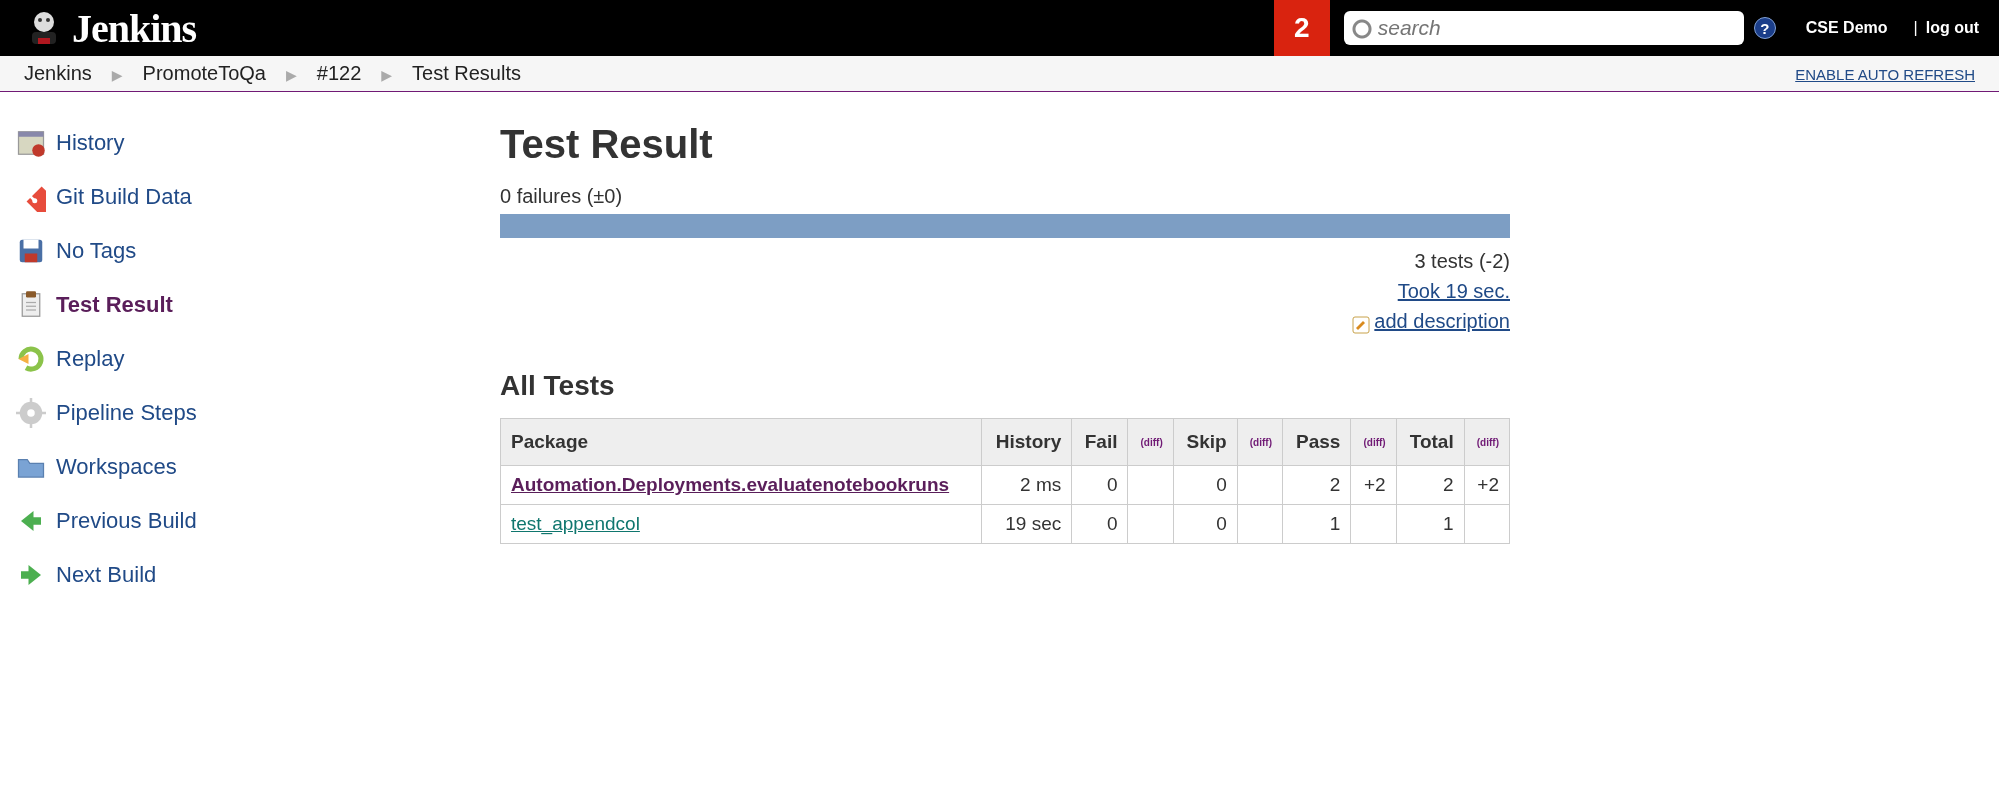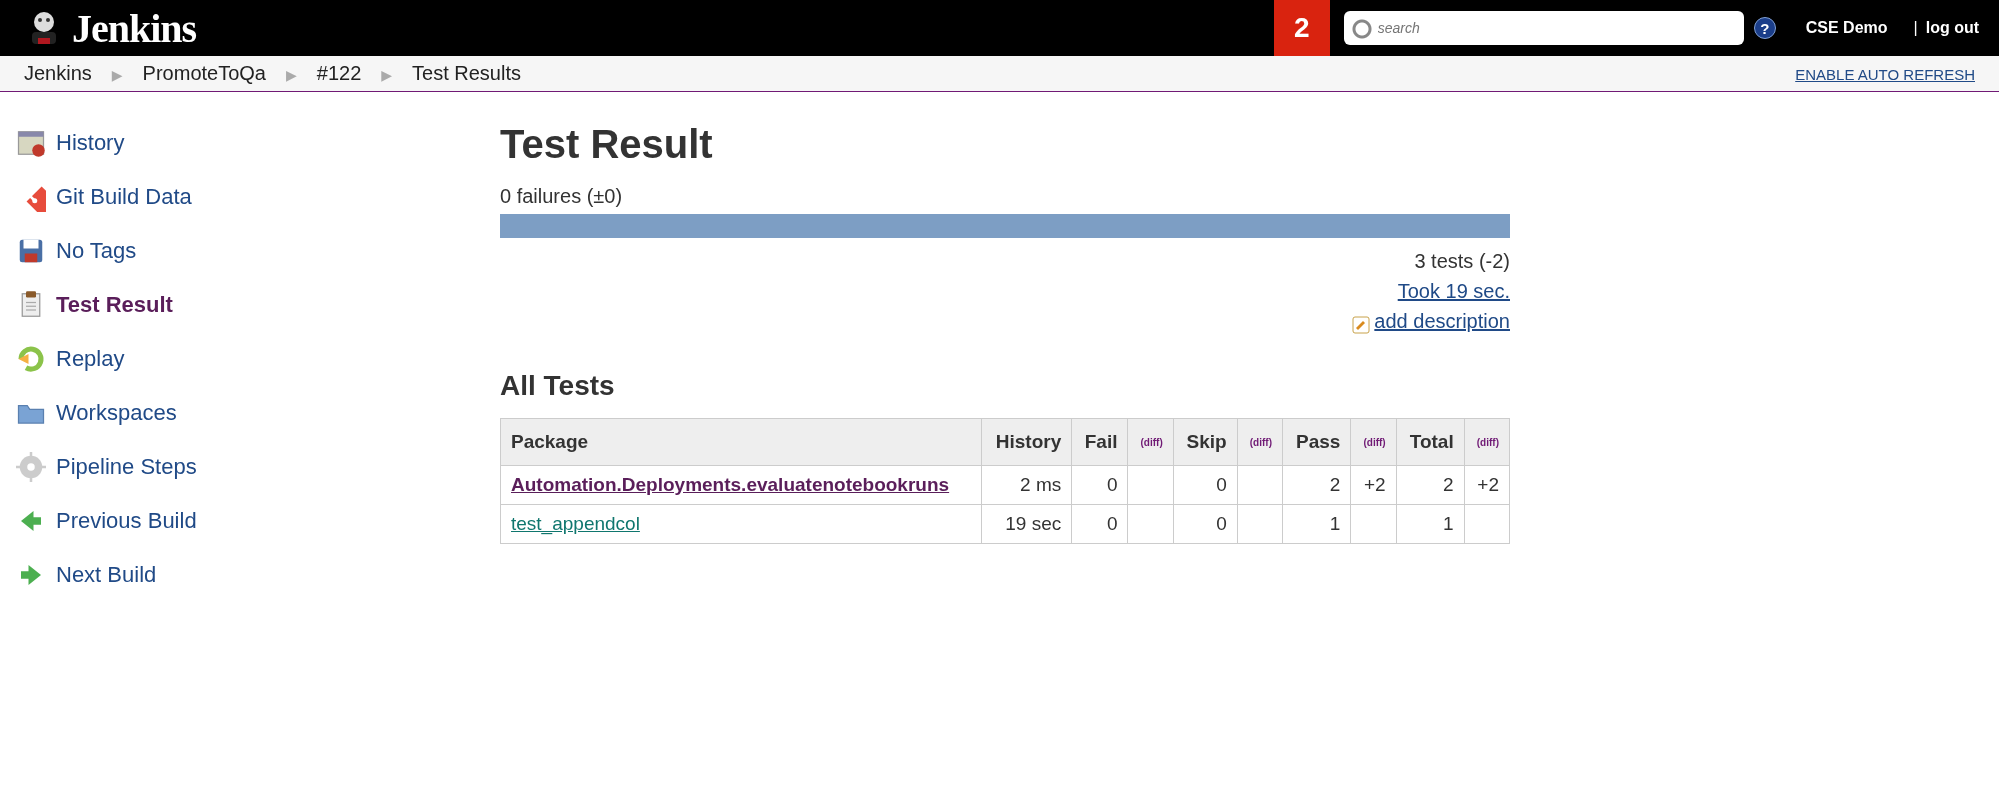--- a/index.html
+++ b/index.html
@@ -6,21 +6,21 @@
   body { font-family: Helvetica, Arial, sans-serif; font-size: 16px; color: #333; background: #fff; }
 
   
   .header { background: #000; height: 56px; display: flex; align-items: center; color: #fff; }
   .logo-wrap { display: flex; align-items: center; padding-left: 24px; gap: 8px; }
   .logo-img { width: 40px; height: 40px; display:inline-block; }
   .logo-text { font-family: Georgia, "Times New Roman", serif; font-weight: bold; font-size: 40px; color: #fff; letter-spacing: -1px; }
   .header-spacer { flex: 1; }
   .notif-badge { background: #d9230f; color:#fff; width: 56px; height: 56px; font-size: 28px; font-weight: bold; display:flex; align-items:center; justify-content:center; }
   .search-wrap { margin-left: 14px; display:flex; align-items:center; }
-  .search-input { width: 400px; height: 34px; border-radius: 6px; border: none; padding: 4px 8px 4px 34px; font-size: 14px; color: #666; background: #fff; font-style: italic;
+  .search-input { width: 400px; height: 34px; border-radius: 6px; border: none; padding: 4px 8px 4px 34px; font-size: 21px; color: #666; background: #fff; font-style: italic;
     background-image: radial-gradient(circle at 12px 12px, rgba(0,0,0,0) 6px, #888 7px, #888 9px, rgba(0,0,0,0) 10px); background-repeat:no-repeat; background-position: 6px 6px; background-size: 24px 24px; }
   .help-badge { margin: 0 10px; width: 22px; height: 22px; border-radius: 50%; background: #1b3e8a; color:#fff; display:flex; align-items:center; justify-content:center; font-weight:bold; border:1px solid #7fa0d6; font-size:15px;}
   .user-block { display:flex; align-items:center; gap: 26px; padding: 0 20px; font-size: 16px; font-weight: bold; }
   .pipe { font-weight: normal; margin-right: -18px; }
   .logout-link { color: #fff; cursor:pointer; }
 
   
   .breadcrumbs { background: #f6f6f6; border-bottom: 1px solid #701a75; display:flex; align-items:center; padding: 6px 24px; font-size: 20px; }
   .breadcrumbs .crumb { color: #222; cursor:pointer; }
   .breadcrumbs .sep { color: #aaa; margin: 0 20px; font-size: 14px;}
@@ -143,39 +143,39 @@
           <svg viewBox="0 0 24 24">
             <path d="M4 12 A8 8 0 1 1 8 19" fill="none" stroke="#8bc34a" stroke-width="4"></path>
             <polygon points="2,12 10,8 10,16" fill="#f5b042"></polygon>
           </svg>
         </span>
         <span>Replay</span>
       </div>
       <div class="side-item">
         <span class="side-icon">
           <svg viewBox="0 0 24 24">
-            <path d="M2 6 h7 l2 3 h11 v11 h-20 z" fill="#7aa3d4" stroke="#5a80b0"></path>
-          </svg>
-        </span>
-        <span>Workspaces</span>
-      </div>
-      <div class="side-item">
-        <span class="side-icon">
-          <svg viewBox="0 0 24 24">
             <circle cx="12" cy="12" r="9" fill="#ccc"></circle>
             <circle cx="12" cy="12" r="3" fill="#fff"></circle>
             <g fill="#ccc">
               <rect x="11" y="0" width="2" height="4"></rect>
               <rect x="11" y="20" width="2" height="4"></rect>
               <rect x="0" y="11" width="4" height="2"></rect>
               <rect x="20" y="11" width="4" height="2"></rect>
             </g>
           </svg>
         </span>
         <span>Pipeline Steps</span>
+      </div>
+      <div class="side-item">
+        <span class="side-icon">
+          <svg viewBox="0 0 24 24">
+            <path d="M2 6 h7 l2 3 h11 v11 h-20 z" fill="#7aa3d4" stroke="#5a80b0"></path>
+          </svg>
+        </span>
+        <span>Workspaces</span>
       </div>
       <div class="side-item">
         <span class="side-icon">
           <svg viewBox="0 0 24 24">
             <polygon points="14,4 4,12 14,20" fill="#4caf50"></polygon>
             <rect x="12" y="9" width="8" height="6" fill="#4caf50"></rect>
           </svg>
         </span>
         <span>Previous Build</span>
       </div>

